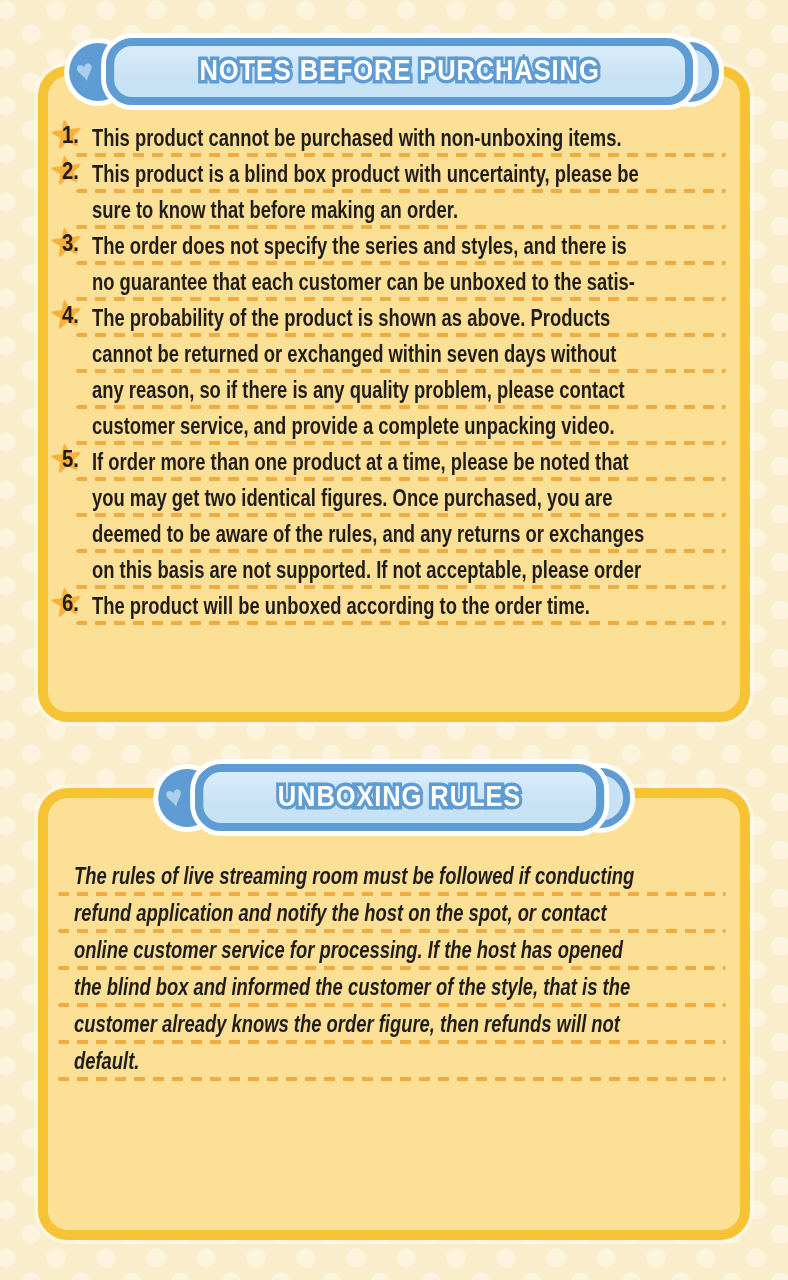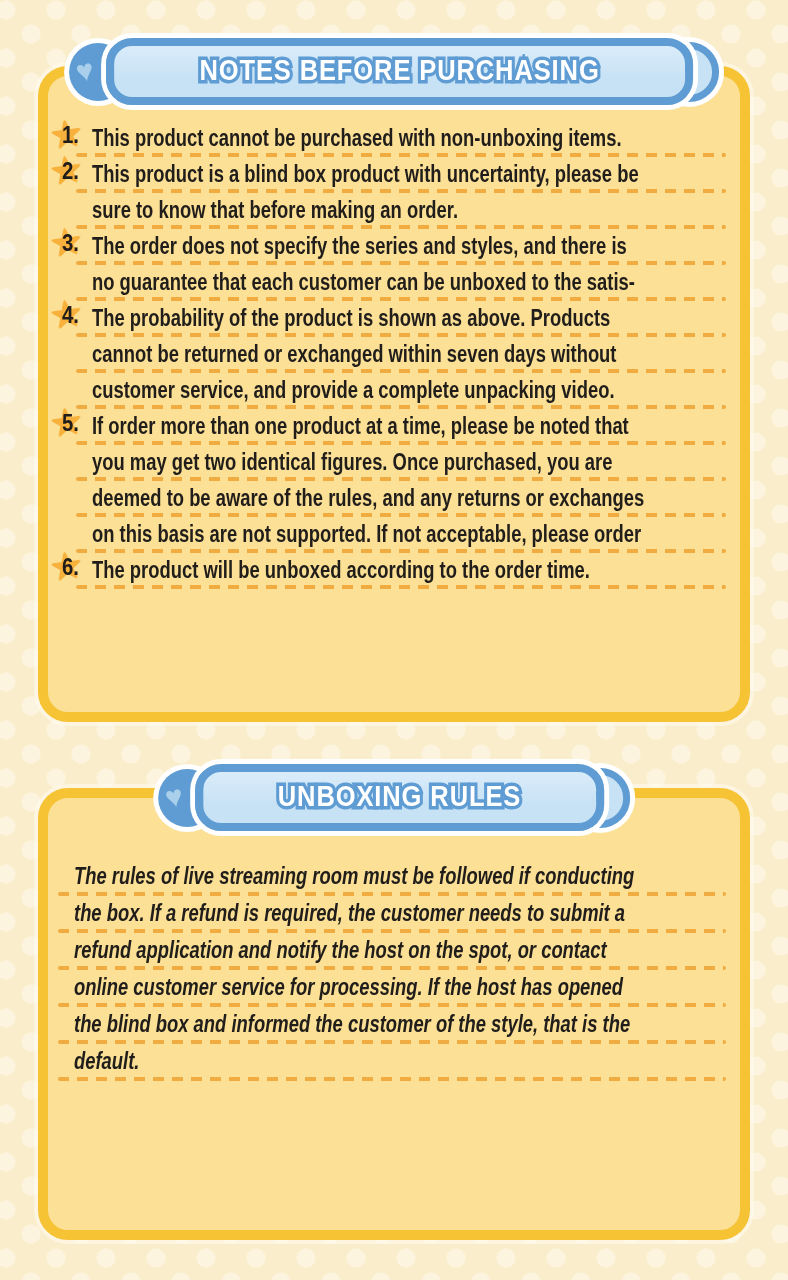--- a/index.html
+++ b/index.html
@@ -115,20 +115,21 @@
       <div class="tline"><span class="bullet">
           <span class="star-glyph">★</span>
           <span class="num">3.</span>
         </span><span class="txt">The order does not specify the series and styles, and there is</span></div>
       <div class="tline"><span class="txt">no guarantee that each customer can be unboxed to the satis-</span></div>
       <div class="tline"><span class="bullet">
           <span class="star-glyph">★</span>
           <span class="num">4.</span>
         </span><span class="txt">The probability of the product is shown as above. Products</span></div>
       <div class="tline"><span class="txt">cannot be returned or exchanged within seven days without</span></div>
+      <div class="tline"><span class="txt">any reason, so if there is any quality problem, please contact</span></div>
       <div class="tline"><span class="txt">customer service, and provide a complete unpacking video.</span></div>
       <div class="tline"><span class="bullet">
           <span class="star-glyph">★</span>
           <span class="num">5.</span>
         </span><span class="txt">If order more than one product at a time, please be noted that</span></div>
       <div class="tline"><span class="txt">you may get two identical figures. Once purchased, you are</span></div>
       <div class="tline"><span class="txt">deemed to be aware of the rules, and any returns or exchanges</span></div>
       <div class="tline"><span class="txt">on this basis are not supported. If not acceptable, please order</span></div>
       <div class="tline"><span class="bullet">
           <span class="star-glyph">★</span>
@@ -147,19 +148,19 @@
     </span>
     <div class="badge-body">
       <span class="badge-title">
         <span class="bt-stroke">UNBOXING RULES</span>
         <span class="bt-fill">UNBOXING RULES</span>
       </span>
     </div>
   </div>
   <div class="para" id="rules-para">
       <div class="tline"><span class="txt">The rules of live streaming room must be followed if conducting</span></div>
-      <div class="tline"><span class="txt">the box. If a refund is required, the customer needs to submit a</span></div>
       <div class="tline"><span class="txt">refund application and notify the host on the spot, or contact</span></div>
       <div class="tline"><span class="txt">online customer service for processing. If the host has opened</span></div>
       <div class="tline"><span class="txt">the blind box and informed the customer of the style, that is the</span></div>
+      <div class="tline"><span class="txt">customer already knows the order figure, then refunds will not</span></div>
       <div class="tline"><span class="txt">default.</span></div>
     </div>
 </div>
 
 </body></html>

